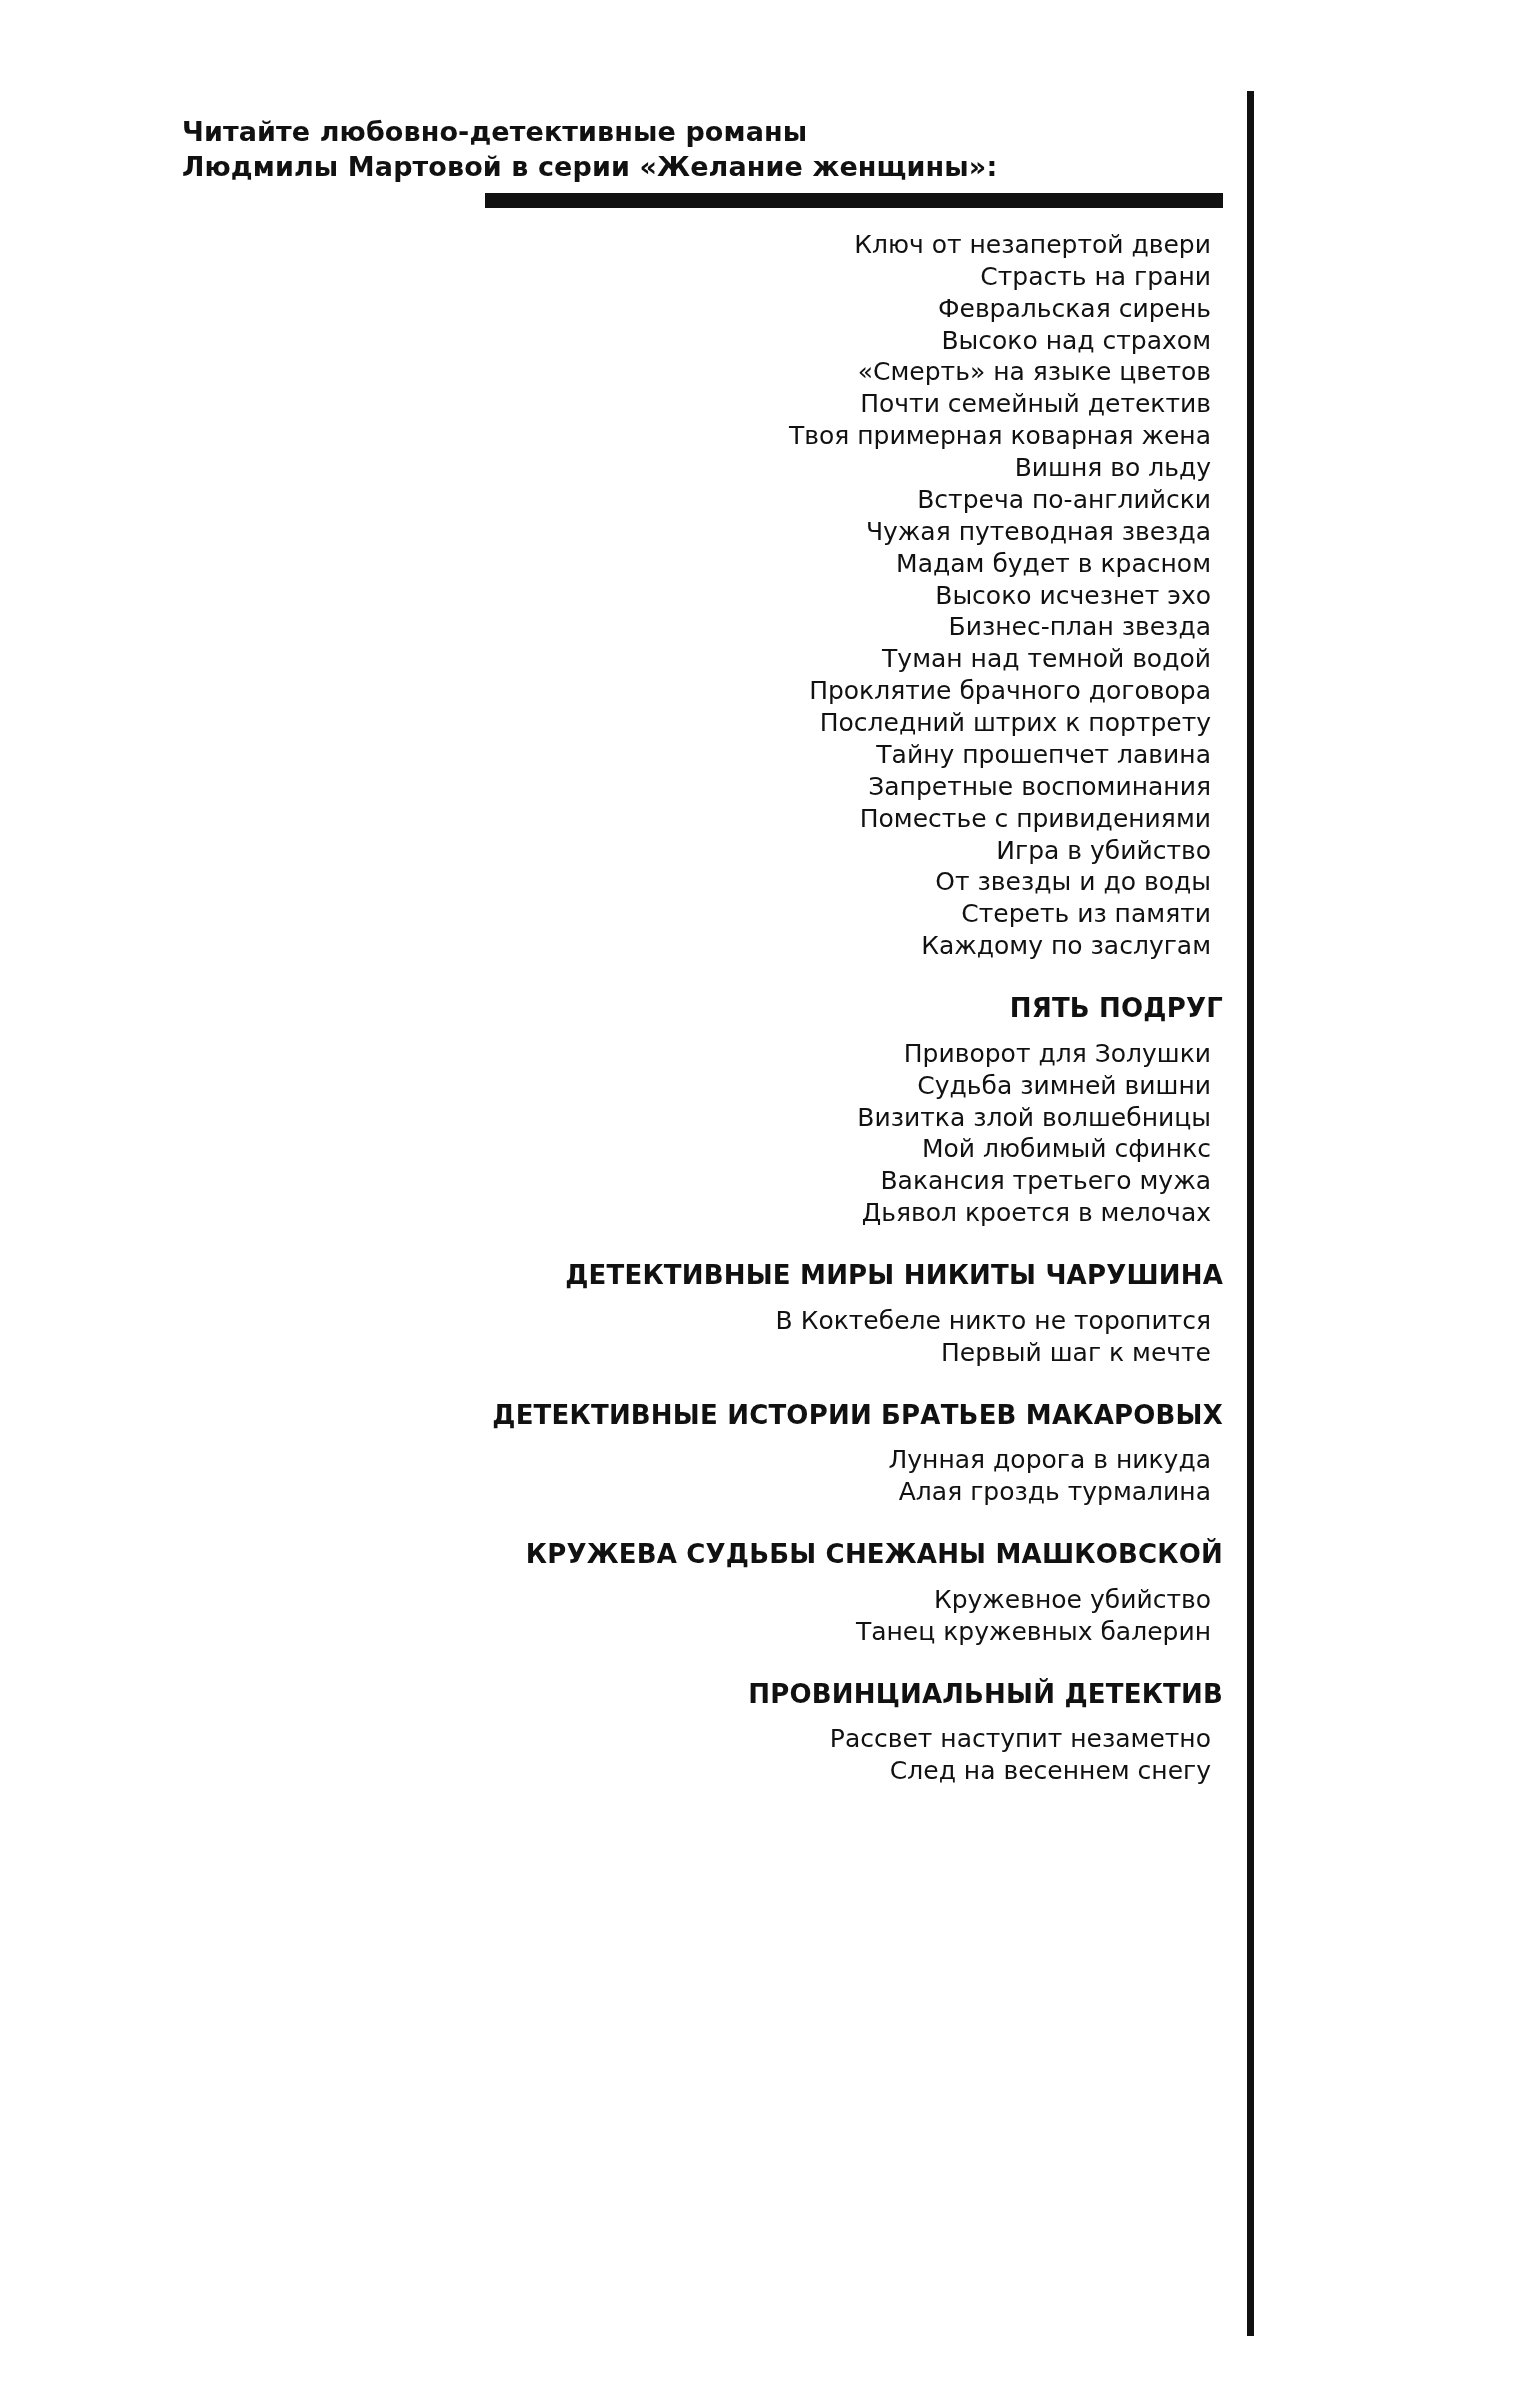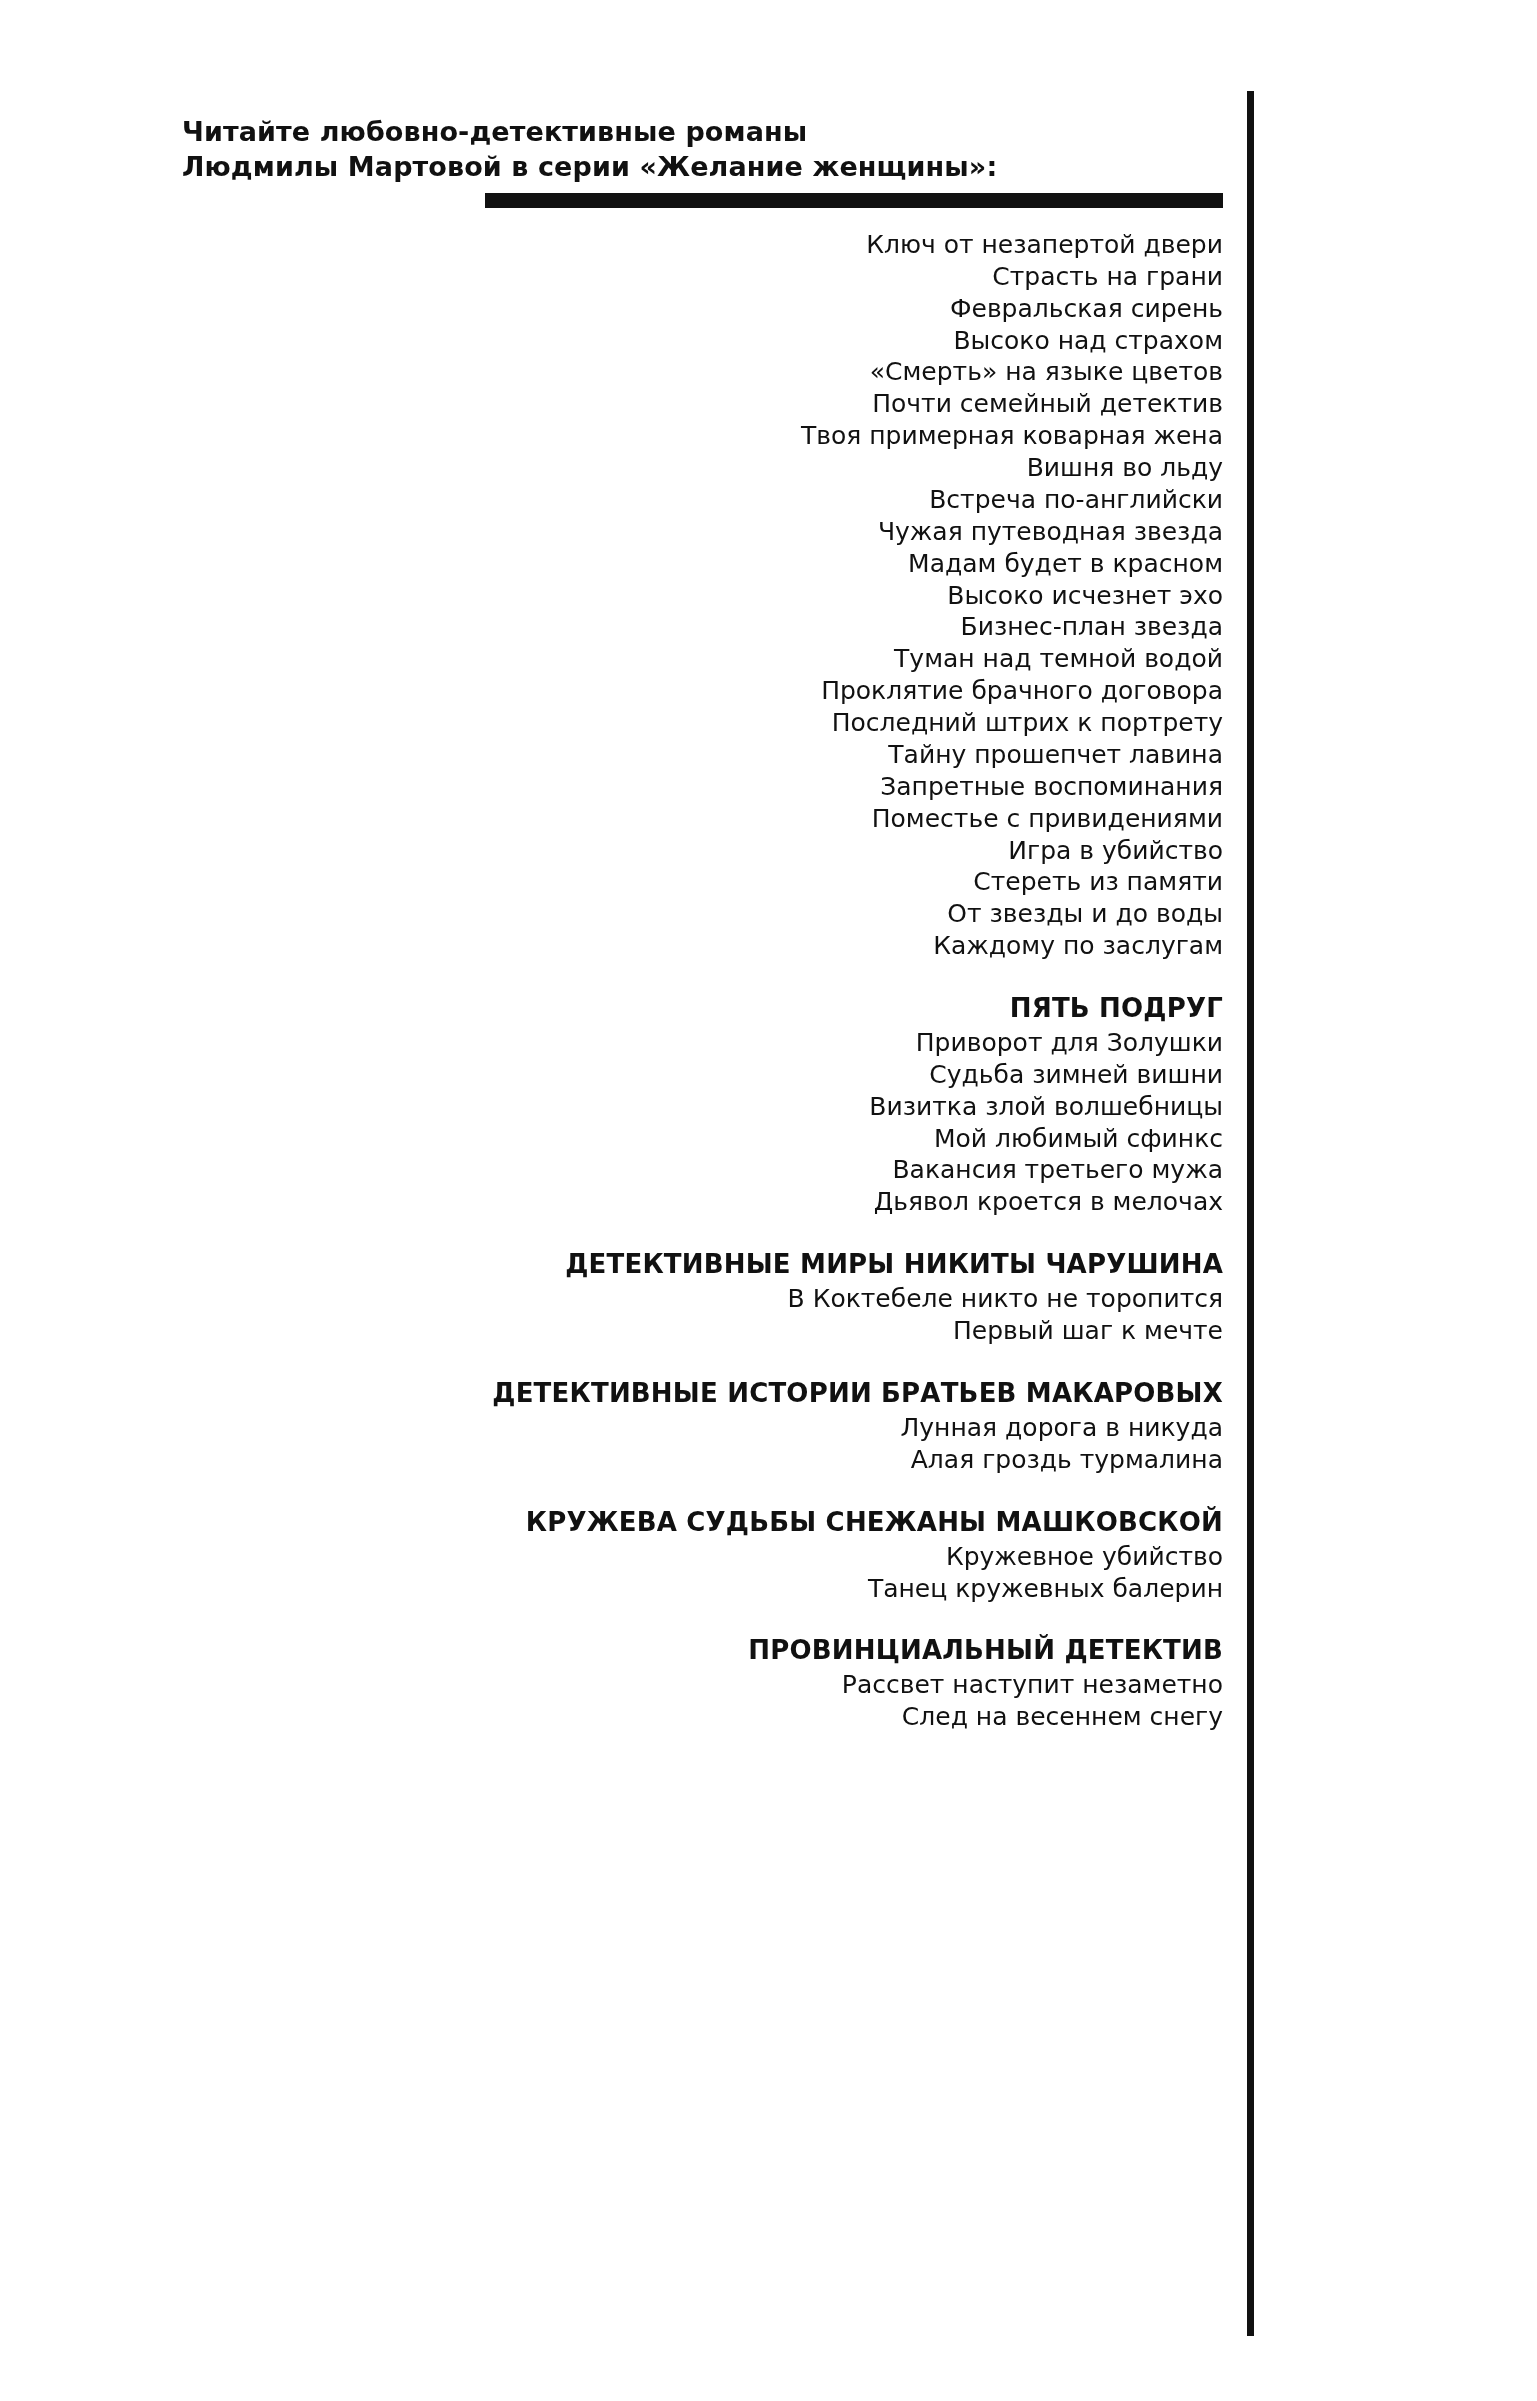--- a/index.html
+++ b/index.html
@@ -58,21 +58,21 @@
   .rule-horizontal {
     width: 738px;
     height: 15.7px;
     background: #111111;
     margin: 6px 0 20.6px auto;
     margin-right: 0;
   }
 
   .title-list {
     list-style: none;
-    margin: 0;
+    margin: 12px;
     padding: 0;
   }
   .title-list li {
     font-size: 25px;
     line-height: 1.275;
     white-space: nowrap;
     font-weight: 400;
   }
 
   .series {
@@ -118,22 +118,22 @@
       <li>Мадам будет в красном</li>
       <li>Высоко исчезнет эхо</li>
       <li>Бизнес-план звезда</li>
       <li>Туман над темной водой</li>
       <li>Проклятие брачного договора</li>
       <li>Последний штрих к портрету</li>
       <li>Тайну прошепчет лавина</li>
       <li>Запретные воспоминания</li>
       <li>Поместье с привидениями</li>
       <li>Игра в убийство</li>
+      <li>От звезды и до воды</li>
       <li>Стереть из памяти</li>
-      <li>От звезды и до воды</li>
       <li>Каждому по заслугам</li>
     </ul>
 
     <div class="series">
       <div class="series-title">ПЯТЬ ПОДРУГ</div>
       <ul class="title-list">
         <li>Приворот для Золушки</li>
         <li>Судьба зимней вишни</li>
         <li>Визитка злой волшебницы</li>
         <li>Мой любимый сфинкс</li>

